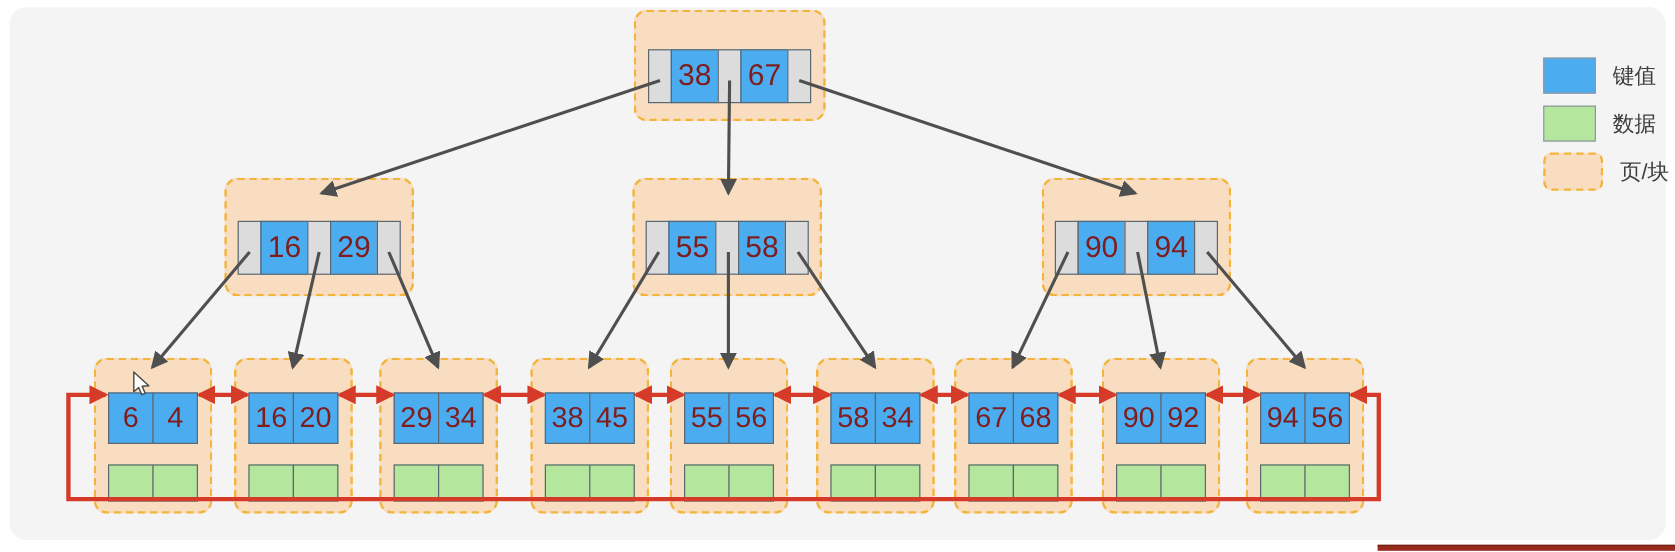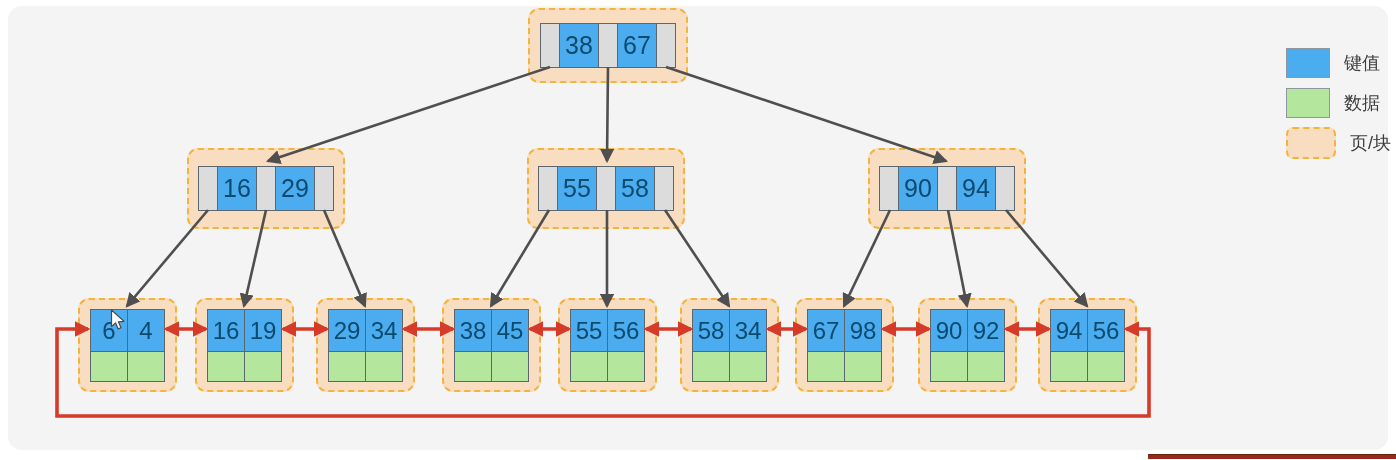--- a/index.html
+++ b/index.html
@@ -6,21 +6,21 @@
   .stage{position:relative;width:1396px;height:460px;background:#ffffff;overflow:hidden;
          font-family:"Liberation Sans","DejaVu Sans",sans-serif;}
   .panel{position:absolute;left:8px;top:6px;width:1380px;height:444px;background:#f4f4f5;border-radius:14px;}
   
   .pnode{position:absolute;background:#f8ddc1;border:2px dashed #f3b43b;border-radius:11px;box-sizing:border-box;}
   .inner-pad-root{padding:13px 10px;}
   .inner-pad-int{padding:16px 9px;}
   .inner-pad-leaf{padding:9px 10px 8px 10px;}
   .crow{display:flex;}
   .cell{box-sizing:border-box;border:1px solid #5c666e;display:flex;align-items:center;justify-content:center;
-        font-size:25px;color:#0c4a6e;}
+        font-size:25px;color:#7f1d1d;margin-top:18px;}
   .cell + .cell{margin-left:-1px;}
   .ptr{width:20px;height:45px;background:#dcdcdc;}
   .key{width:40px;height:45px;background:#4badf0;}
   .lrow{display:flex;}
   .lrow + .lrow{margin-top:-1px;}
   .lkey{width:38px;height:43px;background:#4badf0;font-size:24px;}
   .ldata{width:38px;height:31px;background:#b5e69e;}
   .overlay{position:absolute;left:0;top:0;pointer-events:none;}
   
   .legend{position:absolute;left:1286px;top:48px;display:flex;flex-direction:column;gap:10px;}
@@ -84,21 +84,21 @@
         <div class="cell lkey">4</div>
       </div>
     <div class="lrow">
         <div class="cell ldata"></div>
         <div class="cell ldata"></div>
       </div>
   </div>
   <div class="pnode inner-pad-leaf" style="left:195px;top:298px;">
     <div class="lrow">
         <div class="cell lkey">16</div>
-        <div class="cell lkey">19</div>
+        <div class="cell lkey">20</div>
       </div>
     <div class="lrow">
         <div class="cell ldata"></div>
         <div class="cell ldata"></div>
       </div>
   </div>
   <div class="pnode inner-pad-leaf" style="left:316px;top:298px;">
     <div class="lrow">
         <div class="cell lkey">29</div>
         <div class="cell lkey">34</div>
@@ -134,21 +134,21 @@
         <div class="cell lkey">34</div>
       </div>
     <div class="lrow">
         <div class="cell ldata"></div>
         <div class="cell ldata"></div>
       </div>
   </div>
   <div class="pnode inner-pad-leaf" style="left:795px;top:298px;">
     <div class="lrow">
         <div class="cell lkey">67</div>
-        <div class="cell lkey">98</div>
+        <div class="cell lkey">68</div>
       </div>
     <div class="lrow">
         <div class="cell ldata"></div>
         <div class="cell ldata"></div>
       </div>
   </div>
   <div class="pnode inner-pad-leaf" style="left:918px;top:298px;">
     <div class="lrow">
         <div class="cell lkey">90</div>
         <div class="cell lkey">92</div>

